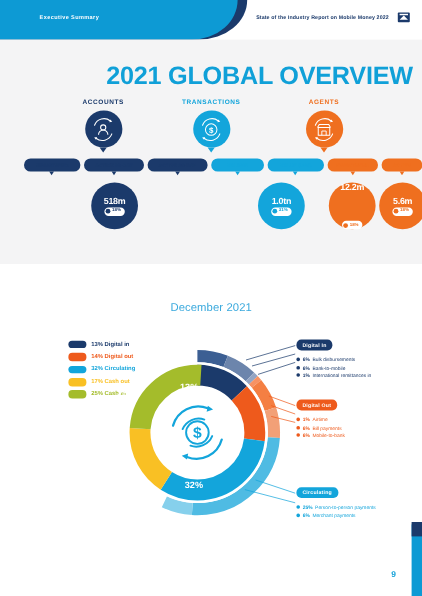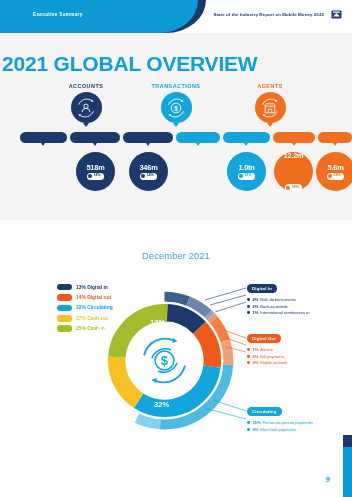--- a/index.html
+++ b/index.html
@@ -39,22 +39,22 @@
     position:absolute; right:10px; top:9px;
     width:11px; height:11px;
   }
 
   
   .panel-top {
     position:absolute; left:0; top:33px; width:352px; height:187px;
     background:#f4f4f5;
   }
   .main-title {
-    position:absolute; left:2px; top:19px; width:328px;
-    text-align:left;
+    position:absolute; left:16px; top:19px; width:328px;
+    text-align:right;
     font-size:21px; font-weight:bold; color:#10a0d8;
     letter-spacing:-0.2px;
   }
 
   
   .cat-row { position:absolute; left:0; top:50px; width:352px; height:48px; }
   .cat {
     position:absolute; width:96px; text-align:center;
   }
   .cat-accounts { left:38px; }
@@ -299,30 +299,23 @@
 
 
       <div class="stat s-navy" style="left:76px;text-align:right;">
         <div class="stat-val">518m</div>
         <div class="stat-badge">
           <span class="badge-arrow ba-navy"></span>
           <span class="badge-txt bt-navy">18%</span>
         </div>
       </div>
 
-      <div class="stat s-navy" style="left:129px;">
-        <div class="stat-val">346m</div>
-        <div class="stat-badge">
-          <span class="badge-arrow ba-navy"></span>
-          <span class="badge-txt bt-navy">14%</span>
-        </div>
-      </div>
-
-
-      <div class="stat s-blue" style="left:227px;">
+
+
+      <div class="stat s-blue" style="left:215px;">
         <div class="stat-val">1.0tn</div>
         <div class="stat-badge">
           <span class="badge-arrow ba-blue"></span>
           <span class="badge-txt bt-blue">31%</span>
         </div>
       </div>
 
       <div class="stat s-orange" style="left:274px;justify-content:space-between;">
         <div class="stat-val">12.2m</div>
         <div class="stat-badge">

